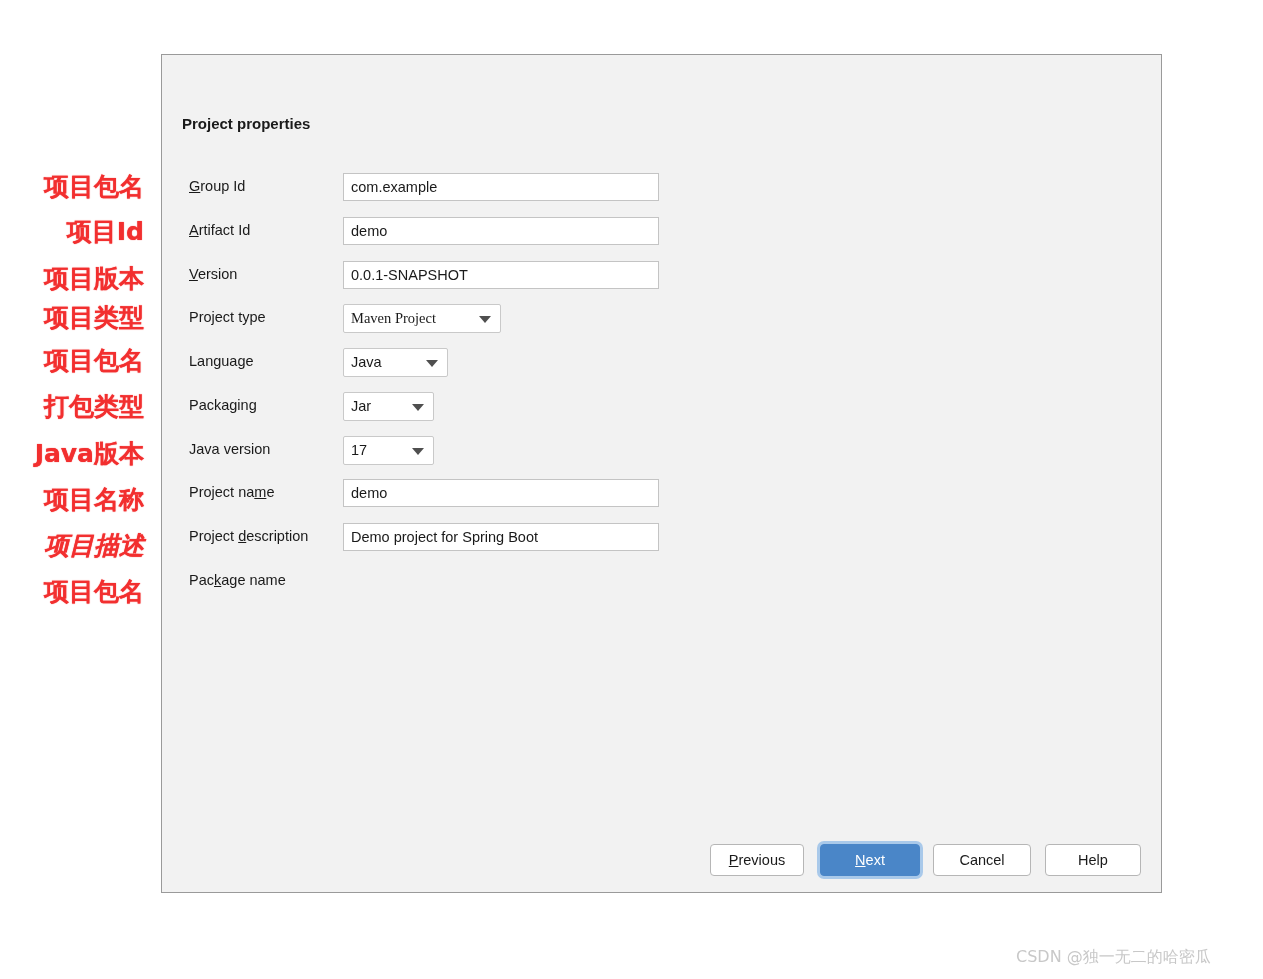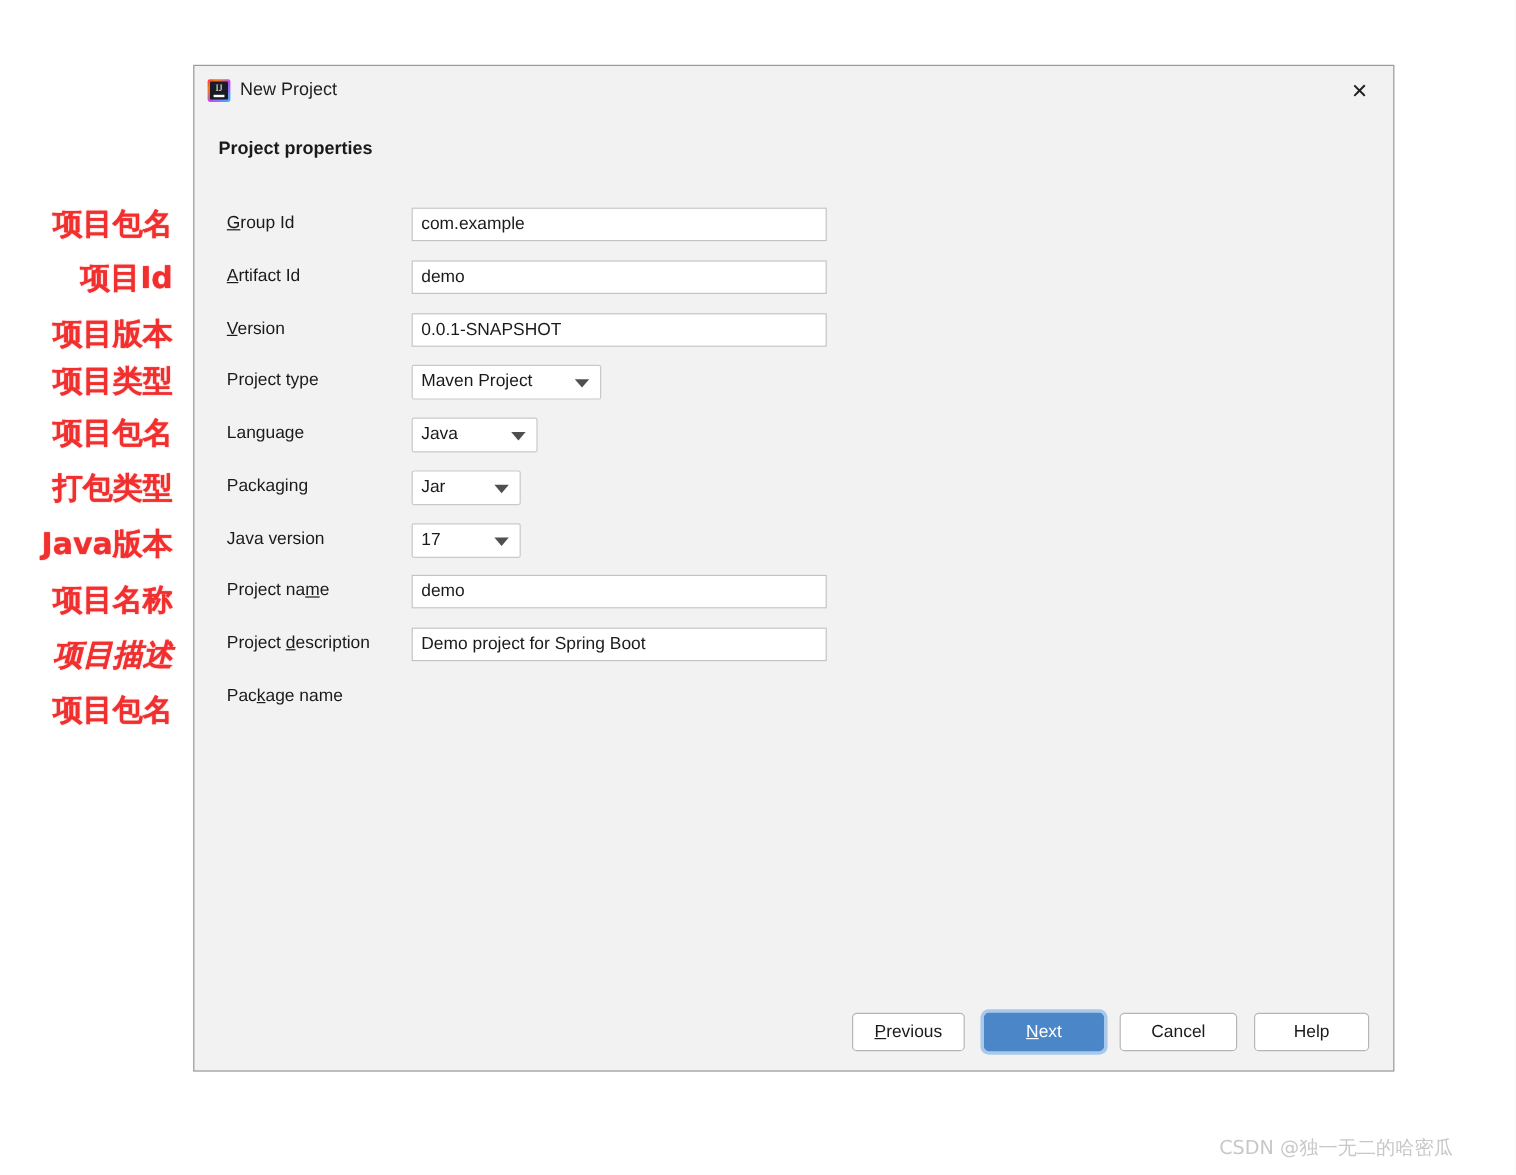--- a/index.html
+++ b/index.html
@@ -145,21 +145,21 @@
   }
   .field-label u {
     text-decoration: underline;
     text-underline-offset: 1px;
   }
 
   .text-input {
     position: absolute;
     left: 181px;
     top: 0;
-    width: 346px;
+    width: 316px;
     height: 28px;
     background: #ffffff;
     border: 1px solid #c4c4c4;
     box-sizing: border-box;
     font-size: 14.5px;
     color: #1a1a1a;
     padding: 0 0 0 7px;
     line-height: 26px;
     font-family: "Liberation Sans", "DejaVu Sans", sans-serif;
     outline: none;
@@ -249,49 +249,39 @@
     <div class="annotation" style="top: 348px;">项目包名</div>
     <div class="annotation" style="top: 394px;">打包类型</div>
     <div class="annotation" style="top: 441px;">Java版本</div>
     <div class="annotation" style="top: 487px;">项目名称</div>
     <div class="annotation" style="top: 533px; font-style: italic;">项目描述</div>
     <div class="annotation" style="top: 579px;">项目包名</div>
   </div>
 
 <div class="dialog">
 
-  <div class="titlebar">
-    <div class="titlebar-icon">
-      <div class="inner">
-        <div class="ij">IJ</div>
-        <div class="bar"></div>
-      </div>
-    </div>
-    <div class="titlebar-title">New Project</div>
-    <div class="close-button">✕</div>
-  </div>
 
   <div class="section-title">Project properties</div>
 
   <div class="form">
       <div class="form-row" style="top: 118px;">
         <div class="field-label"><u>G</u>roup Id</div>
         <input type="text" class="text-input" value="com.example" style="">
       </div>
       <div class="form-row" style="top: 162px;">
         <div class="field-label"><u>A</u>rtifact Id</div>
         <input type="text" class="text-input" value="demo" style="">
       </div>
       <div class="form-row" style="top: 206px;">
         <div class="field-label"><u>V</u>ersion</div>
         <input type="text" class="text-input" value="0.0.1-SNAPSHOT" style="">
       </div>
       <div class="form-row" style="top: 249px;">
         <div class="field-label">Project type</div>
-        <div class="combo" style="width: 158px;">
+        <div class="combo" style="width: 158px; font-family: Liberation Serif, serif;">
           <span class="combo-value">Maven Project</span>
           <span class="arrow"></span>
         </div>
       </div>
       <div class="form-row" style="top: 293px;">
         <div class="field-label">Language</div>
         <div class="combo" style="width: 105px;">
           <span class="combo-value">Java</span>
           <span class="arrow"></span>
         </div>

